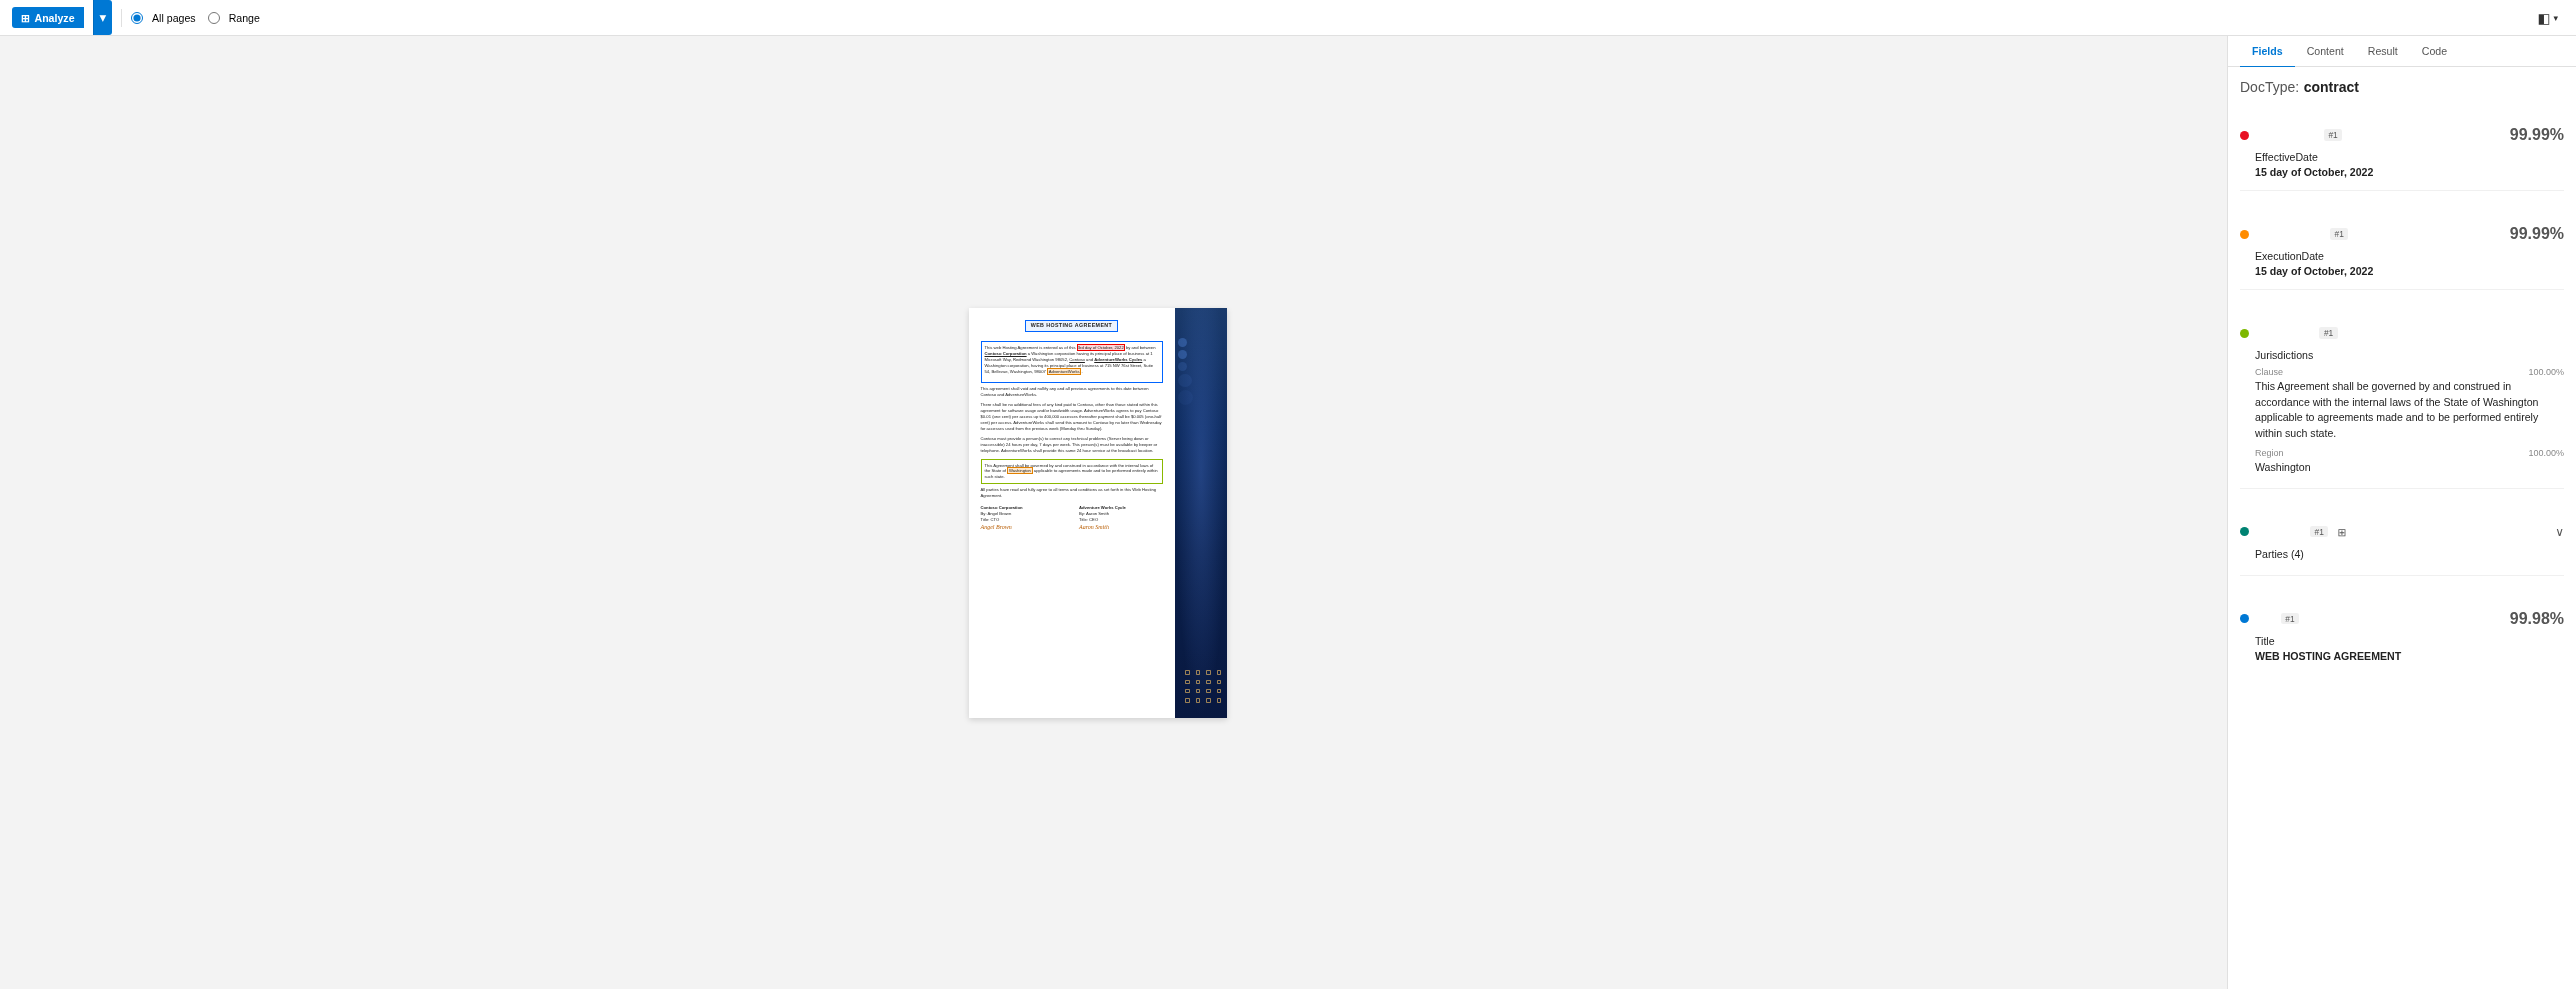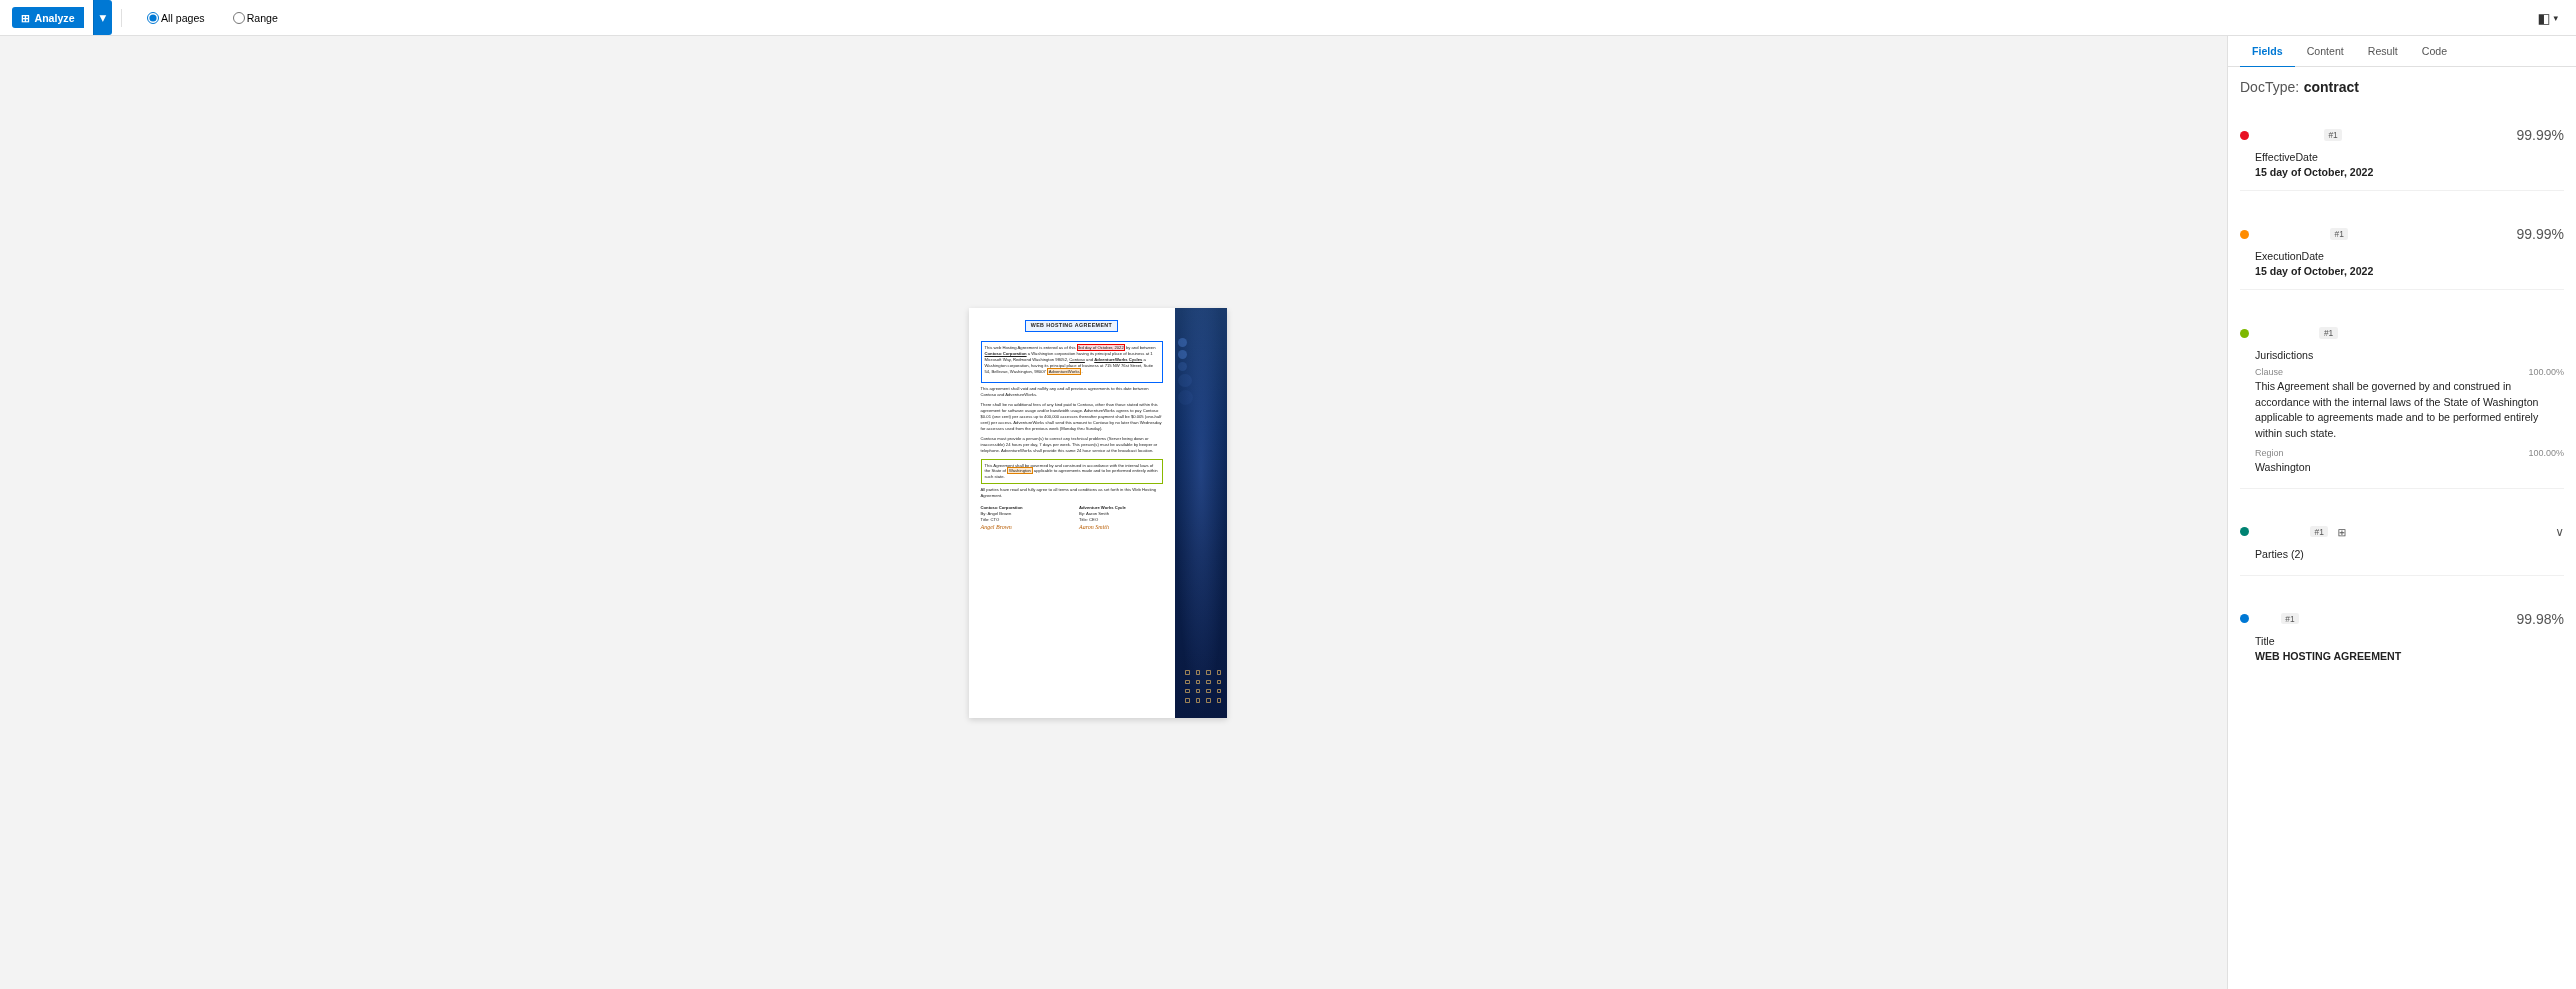--- a/index.html
+++ b/index.html
@@ -16,21 +16,21 @@
       border: none; border-radius: 3px 0 0 3px; padding: 4.6px 9px; cursor: pointer;
       font-size: 10.6px; font-weight: 600; gap: 4.6px;
     }
     .analyze-dropdown {
       display: flex; align-items: center; background: #0078d4; color: #fff;
       border: none; border-left: 0.8px solid #006cbf; border-radius: 0 3px 3px 0;
       padding: 4.6px 6px; cursor: pointer; height: 100%;
     }
     .toolbar-divider { width: 0.8px; background: #e0e0e0; height: 18px; }
     .radio-group { display: flex; align-items: center; gap: 12px; }
-    .radio-label { display: flex; align-items: flex-end; gap: 2px; cursor: pointer; font-size: 10.6px; margin-left: 16px; }
+    .radio-label { display: flex; align-items: flex-end; gap: 9px; cursor: pointer; font-size: 10.6px; }
     .radio-label input { accent-color: #0078d4; width: 12px; height: 12px; }
     .toolbar-right { margin-left: auto; display: flex; align-items: center; gap: 6px; }
     .layer-btn {
       display: flex; align-items: center; gap: 3px; background: none;
       border: none; cursor: pointer; font-size: 13.7px; color: #333; padding: 3px 6px;
     }
 
     
     .main { display: flex; flex: 1; overflow: hidden; gap: 32px; }
 
@@ -109,21 +109,21 @@
     .dot-red { background: #e81123; }
     .dot-orange { background: #ff8c00; }
     .dot-green { background: #7db800; }
     .dot-teal { background: #008272; }
     .dot-blue { background: #0078d4; }
     .field-name { font-size: 10.6px; font-weight: 500; color: #222; margin-top: 44px; }
     .field-tag {
       background: #f0f0f0; color: #555; font-size: 8.4px; padding: 0.8px 4.6px;
       border-radius: 2.3px; font-weight: 500;
     }
-    .field-confidence { margin-left: auto; font-size: 14px; color: #555; }
+    .field-confidence { margin-left: auto; font-size: 16px; color: #555; font-weight: bold; }
     .field-value { font-size: 10.6px; color: #222; padding-left: 15px; margin-top: 3px; font-weight: 700; }
 
     .sub-field { margin-left: 15px; margin-top: 6px; }
     .sub-field-label { font-size: 9px; color: #888; margin-bottom: 1.5px; display: flex; justify-content: space-between; }
     .sub-field-value { font-size: 10.6px; color: #222; line-height: 1.5; }
     .table-icon { font-size: 10.6px; color: #555; margin-left: 3px; }
     .expand-icon { margin-left: auto; font-size: 12px; color: #555; cursor: pointer; }
 
     .field-item:last-child { border-bottom: none; }
   </style>
@@ -299,21 +299,21 @@
             <span>Region</span>
             <span>100.00%</span>
           </div>
           <div class="sub-field-value">Washington</div>
         </div>
       </div>
 
       <div class="field-item">
         <div class="field-header">
           <div class="field-dot dot-teal"></div>
-          <span class="field-name">Parties (2)</span>
+          <span class="field-name">Parties (4)</span>
           <span class="field-tag">#1</span>
           <span class="table-icon">⊞</span>
           <span class="expand-icon">∨</span>
         </div>
       </div>
 
       <div class="field-item">
         <div class="field-header">
           <div class="field-dot dot-blue"></div>
           <span class="field-name">Title</span>

